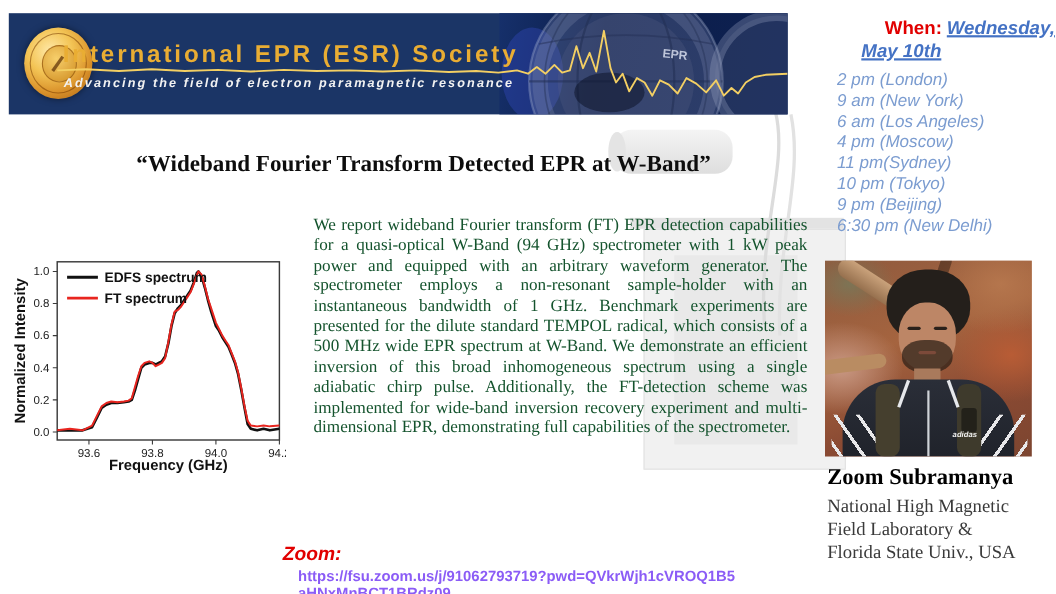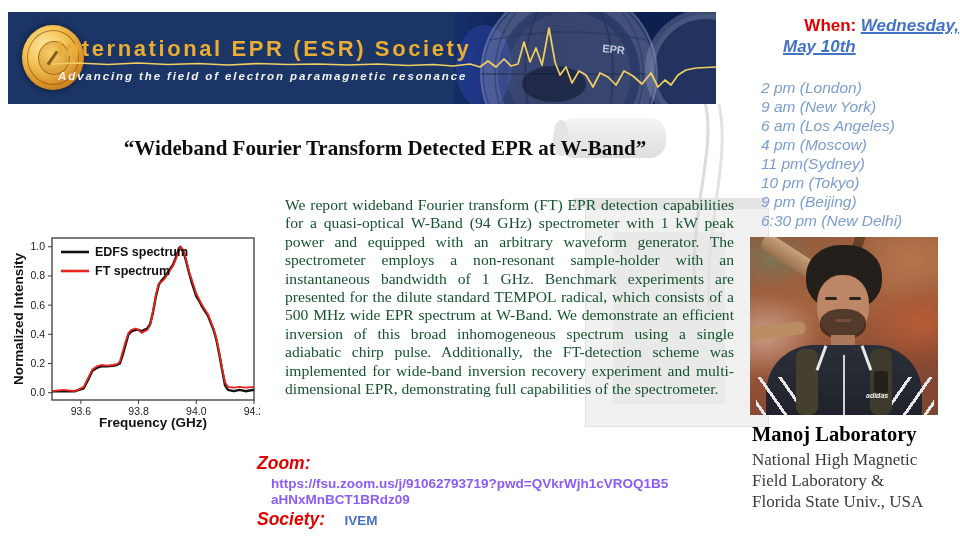--- a/index.html
+++ b/index.html
@@ -38,41 +38,41 @@
                   font-style:italic;letter-spacing:1.9px;color:#f2f2f2;white-space:nowrap;}
   .trace-svg{position:absolute;left:0;top:0;pointer-events:none;}
 
   
   .when{position:absolute;left:717px;top:16px;width:242px;z-index:3;}
   .when-line1{white-space:nowrap;text-align:right;}
   .when-label{color:#e10000;font-weight:700;font-size:17px;}
   .when-date{color:#4472c4;font-weight:700;font-style:italic;font-size:17px;
              text-decoration:underline;text-decoration-thickness:2px;}
   .when-date2{margin-left:66px;margin-top:1px;}
-  .when-times{margin-left:44px;margin-top:21px;color:#7b9cd0;font-style:italic;
+  .when-times{margin-left:44px;margin-top:6px;color:#7b9cd0;font-style:italic;
               font-size:15.5px;line-height:19px;}
 
   
   .talk-title{position:absolute;left:55px;top:136px;width:660px;text-align:center;z-index:2;
               font-family:"Liberation Serif",serif;font-weight:700;font-size:21px;color:#0d0d0d;}
 
   
   .chart{position:absolute;left:12px;top:226px;width:248px;height:206px;z-index:2;}
   .chart text.tick{font:10.5px "Liberation Sans",sans-serif;fill:#222;}
   .chart text.legend{font:600 12.5px "Liberation Sans",sans-serif;fill:#111;}
   .chart text.axis-label{font:600 13.5px "Liberation Sans",sans-serif;fill:#111;}
 
   
   .abstract{position:absolute;left:285px;top:196px;width:449px;z-index:2;
             font-family:Liberation Serif, serif;font-size:15.6px;line-height:18.4px;
             text-align:justify;color:#14532d;}
 
   
   .zoom-block{position:absolute;left:257px;top:453px;width:480px;z-index:2;}
-  .zoom-label{color:#e10000;font-weight:700;font-style:italic;font-size:17.5px;}
+  .zoom-label{color:#e10000;font-weight:700;font-style:italic;font-size:17.5px;margin-top:40px;}
   .zoom-url{color:#8b5cf6;font-weight:700;font-size:13.5px;line-height:15.5px;margin-top:2px;
             cursor:pointer;width:465px;margin-left:14px;}
   .password-row{margin-top:2px;}
   .password-label{color:#e10000;font-weight:700;font-style:italic;font-size:17.5px;}
   .password-value{color:#4472c4;font-weight:700;font-size:13.5px;margin-left:15px;}
 
   
   .photo{position:absolute;left:750px;top:237px;width:188px;height:178px;overflow:hidden;z-index:2;
          background:
            radial-gradient(ellipse 60px 42px at 12% 12%,#7d7455 0%,rgba(125,116,85,0) 70%),
@@ -250,20 +250,20 @@
     <div class="stripesR"></div>
     <div class="strapL"></div>
     <div class="strapR"></div>
     <div class="buckle"></div>
     <div class="zip"></div>
     <div class="collarL"></div>
     <div class="collarR"></div>
     <div class="brand">adidas</div>
   </div>
 
-  <div class="speaker-name">Manoj Laboratory</div>
+  <div class="speaker-name">Zoom Subramanya</div>
   <div class="speaker-affil">
     <div>National High Magnetic</div>
     <div>Field Laboratory &amp;</div>
     <div>Florida State Univ., USA</div>
   </div>
 
 </div>
 
 </body></html>

